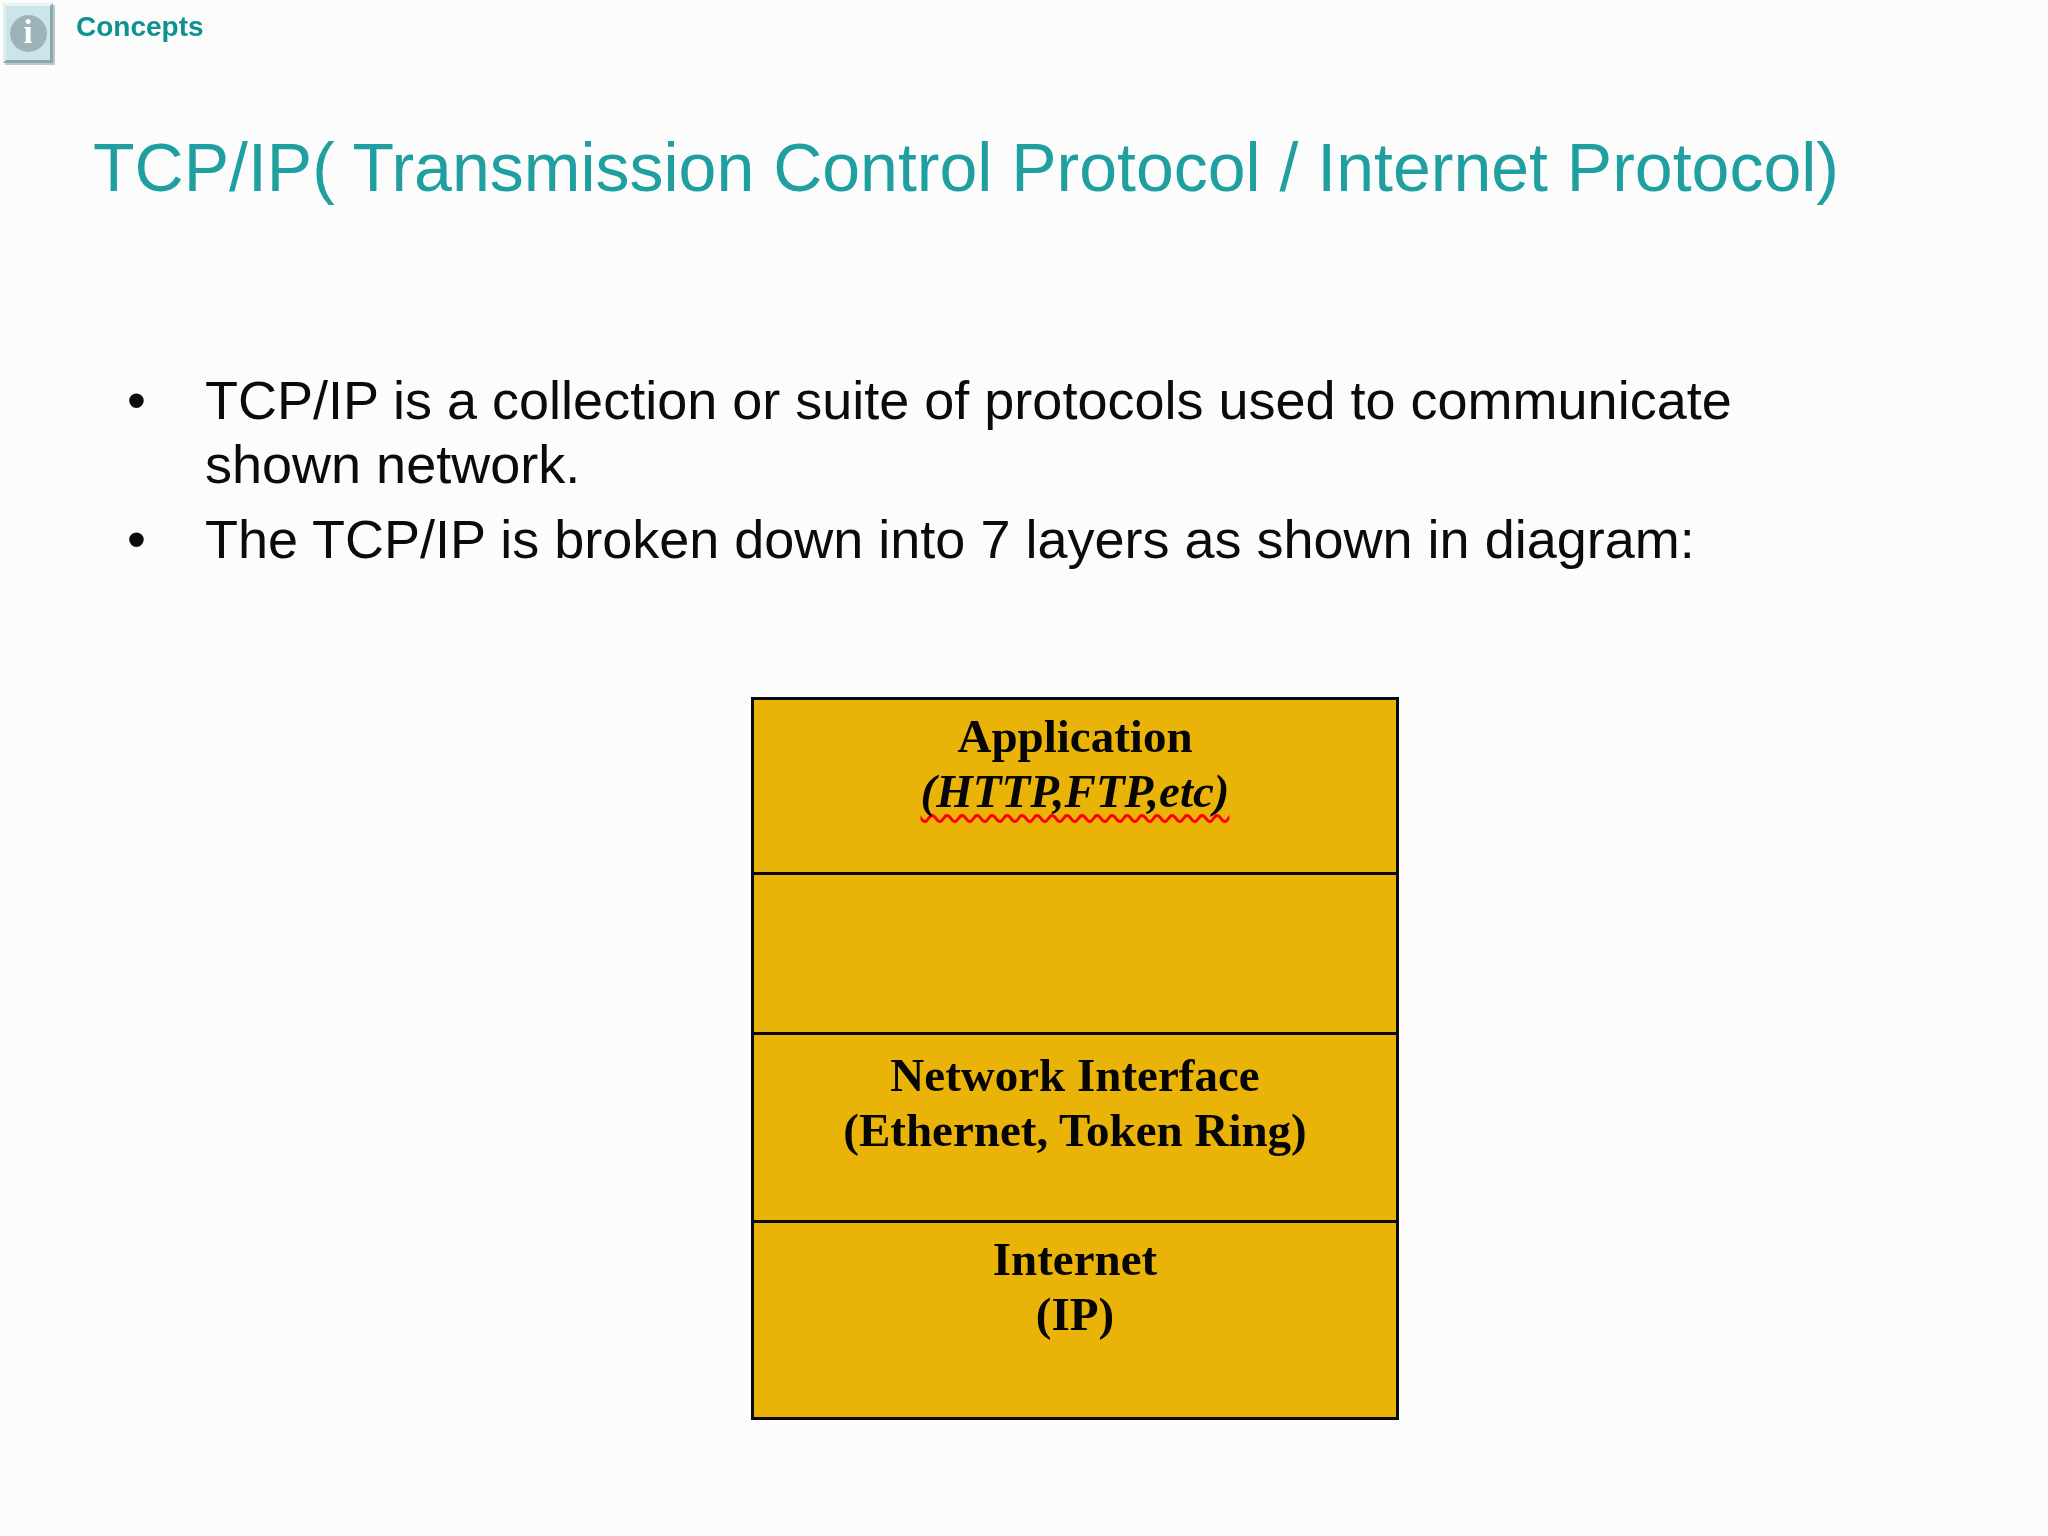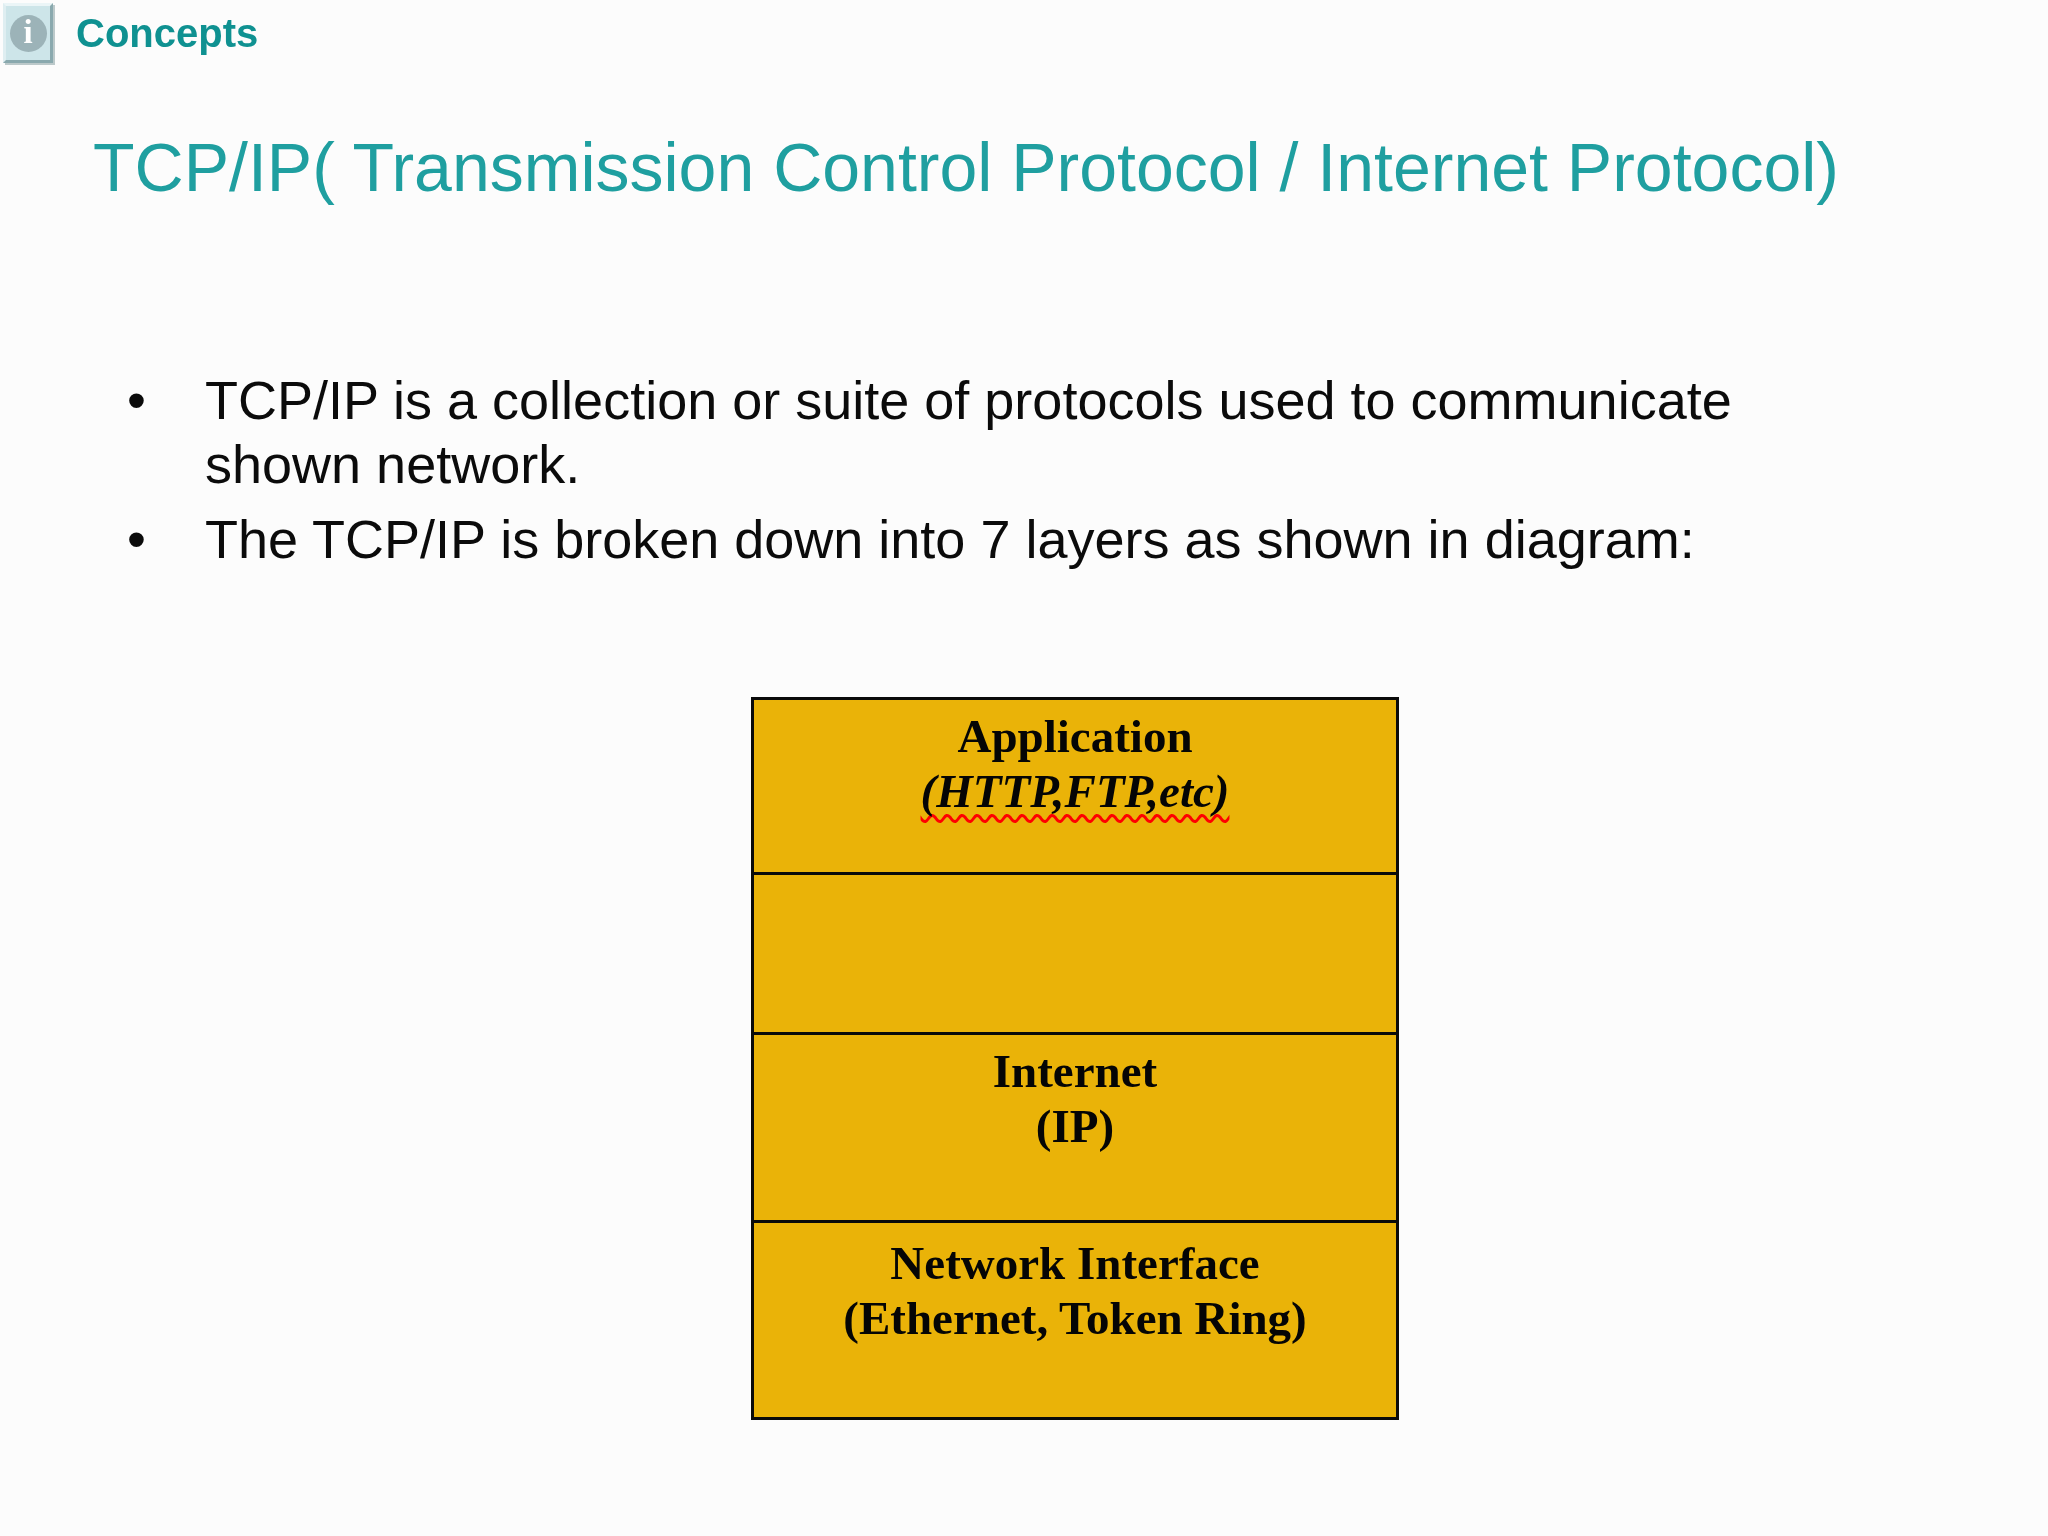--- a/index.html
+++ b/index.html
@@ -30,21 +30,21 @@
     display: flex; align-items: center; justify-content: center;
   }
   .icon-glyph {
     font-family: "Liberation Serif", serif;
     font-weight: bold; font-style: normal;
     font-size: 33px; line-height: 1; color: #ffffff;
     transform: translateY(-1px);
   }
   .header-label {
     position: absolute; left: 76px; top: 11px;
-    font-size: 40px; font-weight: bold;
+    font-size: 28px; font-weight: bold;
     color: #0f9191;
     white-space: nowrap;
   }
 
   
   .slide-title {
     position: absolute; left: 93px; top: 128px;
     font-size: 68px; font-weight: normal;
     color: #1f9fa0;
     white-space: nowrap;
@@ -126,21 +126,21 @@
   </li>
 </ul>
 
 <div class="layer-diagram">
   <div class="layer-row">
     <span class="layer-name">Application</span>
     <span class="layer-protocols squiggle">(HTTP,FTP,etc)</span>
   </div>
   <div class="layer-row">
   </div>
+  <div class="layer-row layer-row-network">
+    <span class="layer-name">Network Interface</span>
+    <span class="layer-protocols">(Ethernet, Token Ring)</span>
+  </div>
   <div class="layer-row">
     <span class="layer-name">Internet</span>
     <span class="layer-protocols">(IP)</span>
   </div>
-  <div class="layer-row layer-row-network">
-    <span class="layer-name">Network Interface</span>
-    <span class="layer-protocols">(Ethernet, Token Ring)</span>
-  </div>
 </div>
 
 </body></html>

